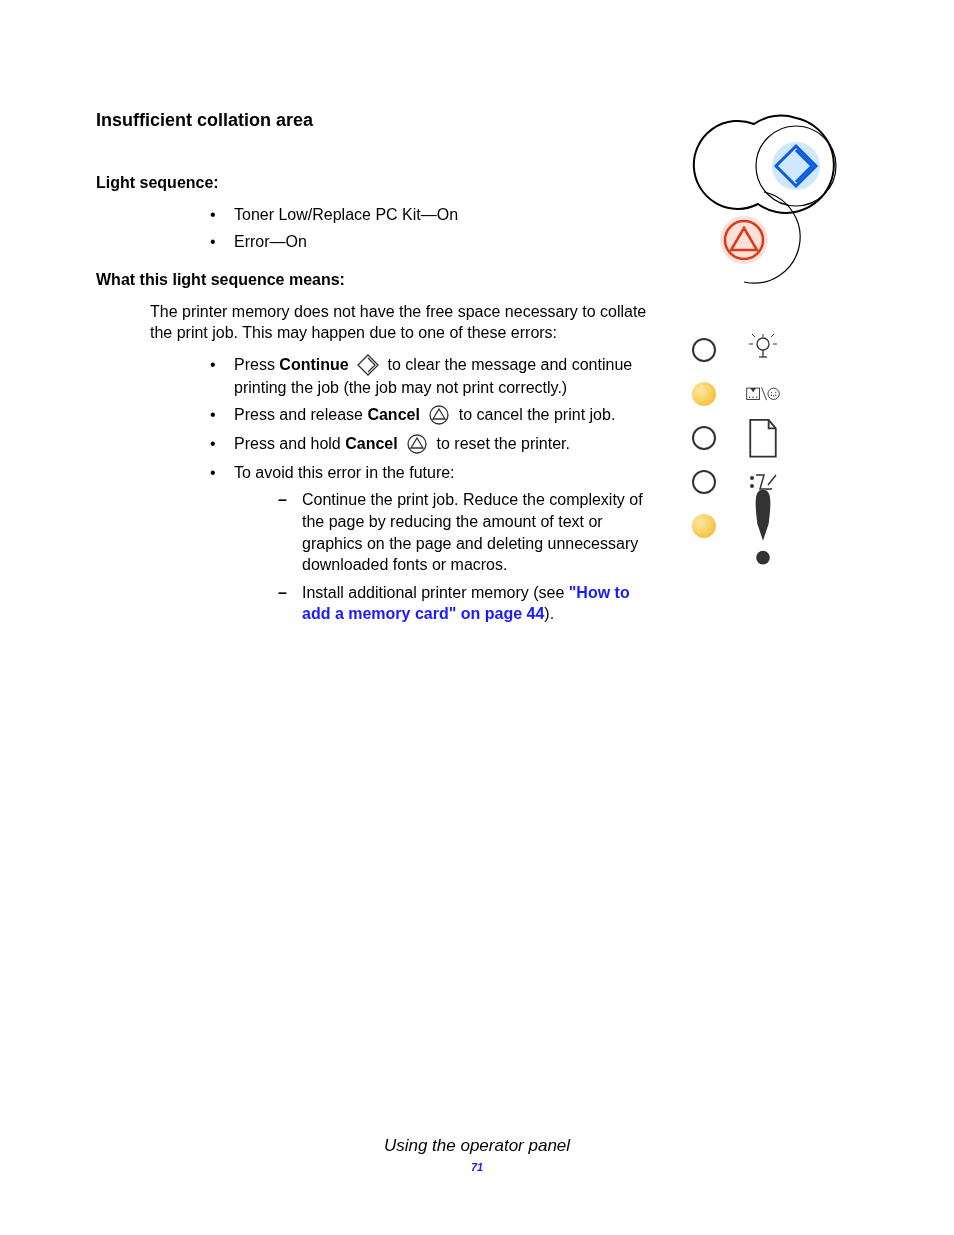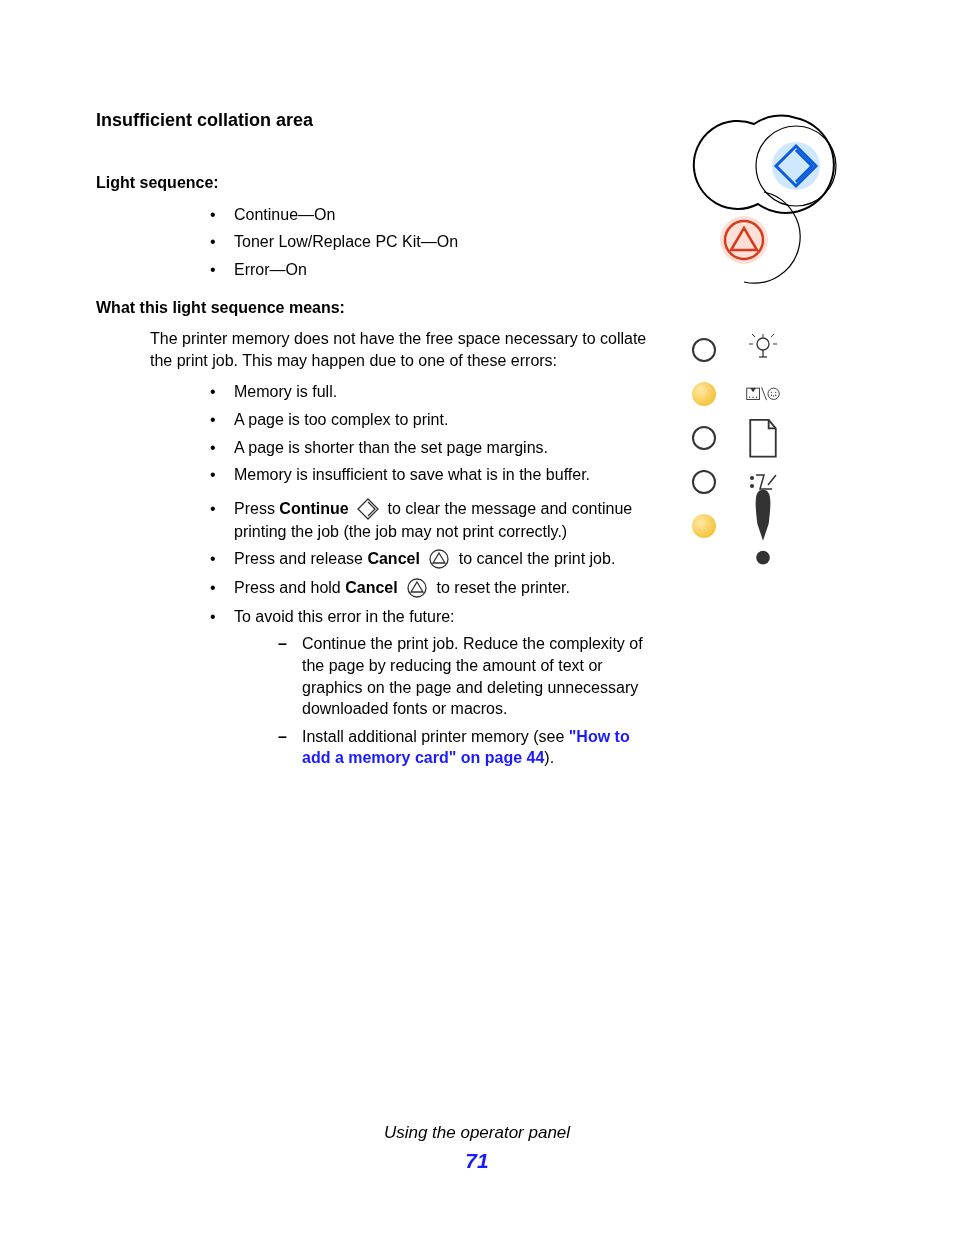--- a/index.html
+++ b/index.html
@@ -117,48 +117,41 @@
     bottom: 60px;
     left: 0; right: 0;
     text-align: center;
     font-style: italic;
     font-size: 17px;
   }
   .page-number {
     font-style: italic;
     font-weight: bold;
     color: #1a1aff;
-    font-size: 21px;
+    font-size: 11px;
     margin-top: 2px;
   }
   svg { display: block; }
 </style>
 </head>
 <body>
 
 <div class="page">
   <div class="title">Insufficient collation area</div>
 
   <div class="content">
 
     <div class="subhead">Light sequence:</div>
     <ul class="bullets">
-      <li>Continue—On</li>
       <li>Toner Low/Replace PC Kit—On</li>
       <li>Error—On</li>
     </ul>
 
     <div class="subhead">What this light sequence means:</div>
     <div class="para">The printer memory does not have the free space necessary to collate the print job. This may happen due to one of these errors:</div>
-    <ul class="bullets">
-      <li>Memory is full.</li>
-      <li>A page is too complex to print.</li>
-      <li>A page is shorter than the set page margins.</li>
-      <li>Memory is insufficient to save what is in the buffer.</li>
-    </ul>
 
     <ul class="bullets">
       <li>
         <span>Press </span><span class="bold">Continue</span>
         <span class="inline-icon">
           <svg viewBox="0 0 22 22">
               <path d="M11 1 L21 11 L11 21 L1 11 Z" fill="none" stroke="#333" stroke-width="1.3"></path>
               <path d="M11 4 L18 11 L11 18" fill="none" stroke="#333" stroke-width="1.3"></path>
             </svg>
         </span>

